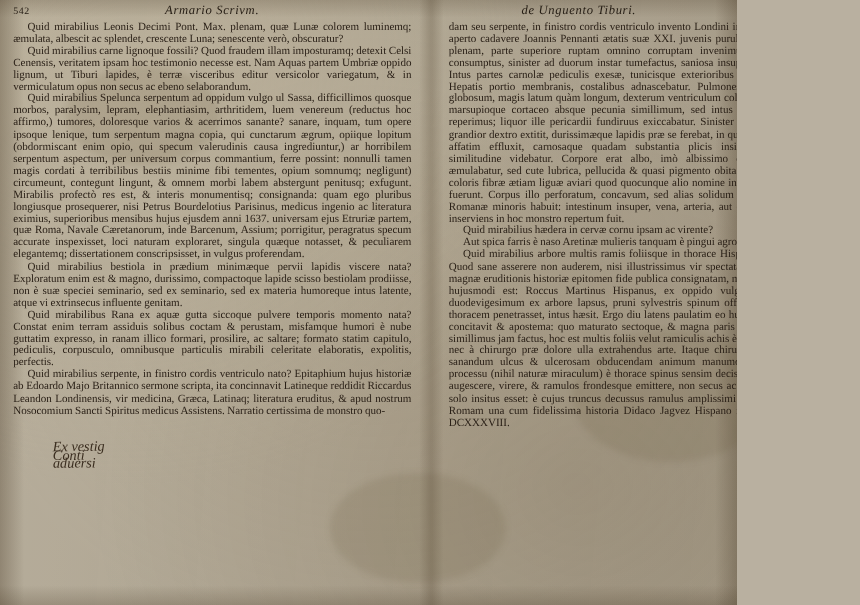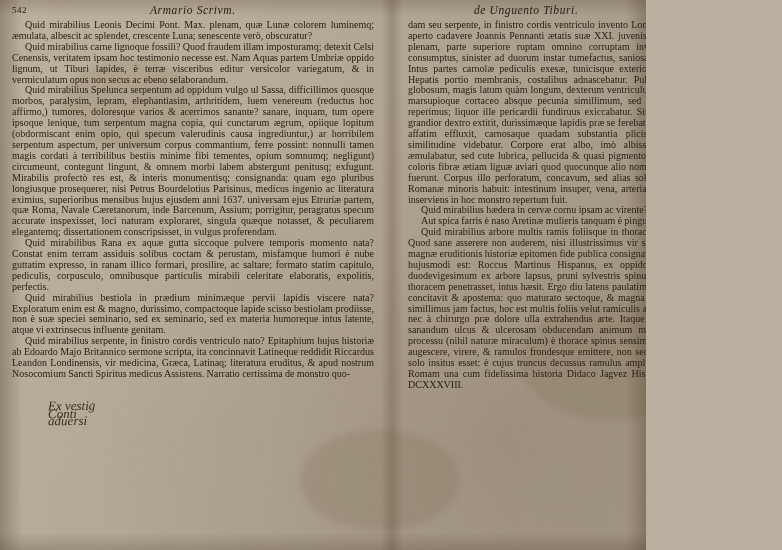--- a/index.html
+++ b/index.html
@@ -8,20 +8,21 @@
     background: #b9b0a0;
   }
   .page {
     position: relative;
     width: 646px;
     height: 550px;
     background: #c3bbab;
     overflow: hidden;
     font-family: "Liberation Serif", serif;
     color: #241c13;
+    padding-left: 24px;
   }
   
   .page::before {
     content: "";
     position: absolute;
     inset: 0;
     background:
       radial-gradient(ellipse at 18% 12%, rgba(255,250,235,0.40), rgba(255,250,235,0) 55%),
       radial-gradient(ellipse at 78% 80%, rgba(120,100,70,0.18), rgba(120,100,70,0) 60%),
       radial-gradient(ellipse at 50% 50%, rgba(200,190,170,0.25), rgba(90,75,50,0.10) 80%),
@@ -137,22 +138,22 @@
     <span class="hdr-item folio-l">542</span>
     <span class="hdr-item title-l">Armario Scrivm.</span>
     <span class="hdr-item title-r">de Unguento Tiburi.</span>
     <span class="hdr-item folio-r">543</span>
   </div>
 
   <div class="col col-left">
     <p>Quid mirabilius Leonis Decimi Pont. Max. plenam, quæ Lunæ colorem luminemq; æmulata, albescit ac splendet, crescente Luna; senescente verò, obscuratur?</p>
     <p>Quid mirabilius carne lignoque fossili? Quod fraudem illam imposturamq; detexit Celsi Cenensis, veritatem ipsam hoc testimonio necesse est. Nam Aquas partem Umbriæ oppido lignum, ut Tiburi lapides, è terræ visceribus editur versicolor variegatum, &amp; in vermiculatum opus non secus ac ebeno selaborandum.</p>
     <p>Quid mirabilius Spelunca serpentum ad oppidum vulgo ul Sassa, difficillimos quosque morbos, paralysim, lepram, elephantiasim, arthritidem, luem venereum (reductus hoc affirmo,) tumores, doloresque varios &amp; acerrimos sanante? sanare, inquam, tum opere ipsoque lenique, tum serpentum magna copia, qui cunctarum ægrum, opiique lopitum (obdormiscant enim opio, qui specum valerudinis causa ingrediuntur,) ar horribilem serpentum aspectum, per universum corpus commantium, ferre possint: nonnulli tamen magis cordati à terribilibus bestiis minime fibi tementes, opium somnumq; negligunt) circumeunt, contegunt lingunt, &amp; omnem morbi labem abstergunt penitusq; exfugunt. Mirabilis profectò res est, &amp; interis monumentisq; consignanda: quam ego pluribus longiusque prosequerer, nisi Petrus Bourdelotius Parisinus, medicus ingenio ac literatura eximius, superioribus mensibus hujus ejusdem anni 1637. universam ejus Etruriæ partem, quæ Roma, Navale Cæretanorum, inde Barcenum, Assium; porrigitur, peragratus specum accurate inspexisset, loci naturam exploraret, singula quæque notasset, &amp; peculiarem elegantemq; dissertationem conscripsisset, in vulgus proferendam.</p>
+    <p>Quid mirabilius bestiola in prædium minimæque pervii lapidis viscere nata? Exploratum enim est &amp; magno, durissimo, compactoque lapide scisso bestiolam prodiisse, non è suæ speciei seminario, sed ex seminario, sed ex materia humoreque intus latente, atque vi extrinsecus influente genitam.</p>
     <p>Quid mirabilibus Rana ex aquæ gutta siccoque pulvere temporis momento nata? Constat enim terram assiduis solibus coctam &amp; perustam, misfamque humori è nube guttatim expresso, in ranam illico formari, prosilire, ac saltare; formato statim capitulo, pediculis, corpusculo, omnibusque particulis mirabili celeritate elaboratis, expolitis, perfectis.</p>
-    <p>Quid mirabilius bestiola in prædium minimæque pervii lapidis viscere nata? Exploratum enim est &amp; magno, durissimo, compactoque lapide scisso bestiolam prodiisse, non è suæ speciei seminario, sed ex seminario, sed ex materia humoreque intus latente, atque vi extrinsecus influente genitam.</p>
     <p>Quid mirabilius serpente, in finistro cordis ventriculo nato? Epitaphium hujus historiæ ab Edoardo Majo Britannico sermone scripta, ita concinnavit Latineque reddidit Riccardus Leandon Londinensis, vir medicina, Græca, Latinaq; literatura eruditus, &amp; apud nostrum Nosocomium Sancti Spiritus medicus Assistens. Narratio certissima de monstro quo-</p>
   </div>
 
   <div class="marg">Ex vestig Conti aduersi</div>
 
   <div class="col col-right">
     <p class="noind">dam seu serpente, in finistro cordis ventriculo invento Londini in Anglia 7. Octob. 1637. aperto cadavere Joannis Pennanti ætatis suæ XXI. juvenis purulenta &amp; ulcerosa materia plenam, parte superiore ruptam omnino corruptam invenimus. Ren dexter penitus consumptus, sinister ad duorum instar tumefactus, saniosa insuper materia refertus fuit. Intus partes carnolæ pediculis exesæ, tunicisque exterioribus exceptis, restabat nihil. Hepatis portio membranis, costalibus adnascebatur. Pulmones non illaudabiles. Cor globosum, magis latum quàm longum, dexterum ventriculum coloris cinericii corrugatum marsupioque cortaceo absque pecunia simillimum, sed intus omni materia expertem reperimus; liquor ille pericardii fundiruus exiccabatur. Sinister cordis ventriculus triplo grandior dextro extitit, durissimæque lapidis præ se ferebat, in quo incisione facta sanguis affatim effluxit, carnosaque quadam substantia plicis insimul involuta serpentis similitudine videbatur. Corpore erat albo, imò albissimo cutis humanæ colorem æmulabatur, sed cute lubrica, pellucida &amp; quasi pigmento obita. Crura ramosque carnes coloris fibræ ætiam liguæ aviari quod quocunque alio nomine insignire placuerit, inventa fuerunt. Corpus illo perforatum, concavum, sed alias solidum ad longitudinem palmæ Romanæ minoris habuit: intestinum insuper, vena, arteria, aut ductus ob ufibus naturæ inserviens in hoc monstro repertum fuit.</p>
     <p>Quid mirabilius hædera in cervæ cornu ipsam ac virente?</p>
     <p>Aut spica farris è naso Aretinæ mulieris tanquam è pingui agro prodeunte?</p>
     <p>Quid mirabilius arbore multis ramis foliisque in thorace Hispani hominis virescente? Quod sane asserere non auderem, nisi illustrissimus vir spectatæ, fidei, prisci moris, &amp; magnæ eruditionis historiæ epitomen fide publica consignatam, mihi communicasset: quæ hujusmodi est: Roccus Martinus Hispanus, ex oppido vulgo Orea, annum agens duodevigesimum ex arbore lapsus, pruni sylvestris spinum offendit, quem armis &amp; in thoracem penetrasset, intus hæsit. Ergo diu latens paulatim eo humores attraxit, tumorem concitavit &amp; apostema: quo maturato sectoque, &amp; magna paris vi expressa, idque certo simillimus jam factus, hoc est multis foliis velut ramiculis achis è penitus defixus hærebat, nec à chirurgo præ dolore ulla extrahendus arte. Itaque chirurgus eo intus relicto ad sanandum ulcus &amp; ulcerosam obducendam animum manumque convertit. Temporis processu (nihil naturæ miraculum) è thorace spinus sensim decisque fensu prodire cœpit, augescere, virere, &amp; ramulos frondesque emittere, non secus ac si in pingui &amp; fœcundo solo insitus esset: è cujus truncus decussus ramulus amplissimi illustrissimæ asservatur. Romam una cum fidelissima historia Didaco Jagvez Hispano missus hoc eodem anno DCXXXVIII.</p>

